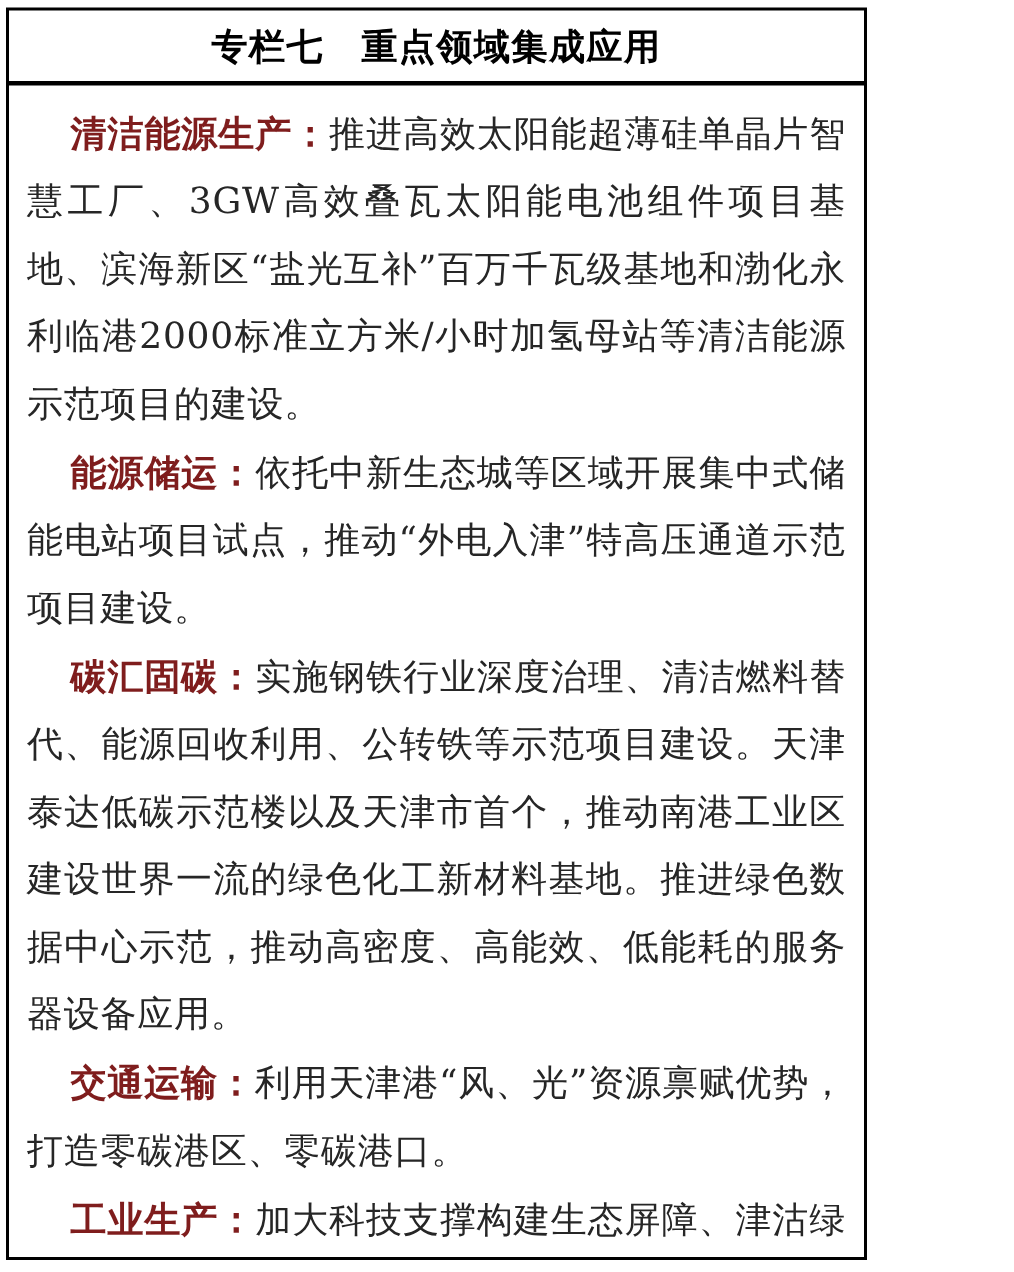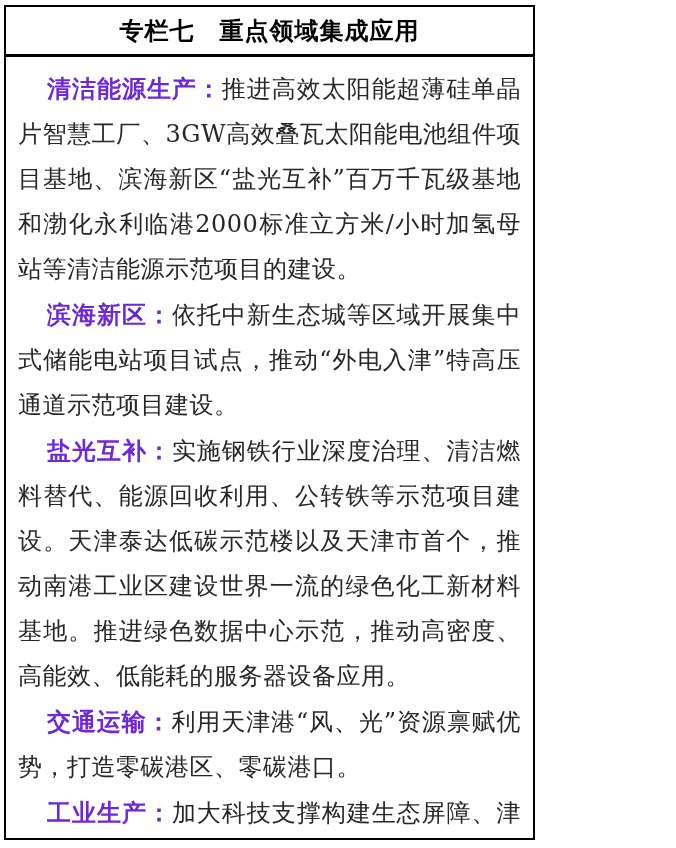--- a/index.html
+++ b/index.html
@@ -11,21 +11,21 @@
     width: 676px;
     height: 848px;
     position: relative;
     overflow: hidden;
     font-family: "DejaVu Serif", "Liberation Serif", serif;
   }
   .panel {
     position: absolute;
     left: 4px;
     top: 5px;
-    width: 531px;
+    width: 574px;
     height: 835px;
     box-sizing: border-box;
     border: 2px solid #000000;
     background: #ffffff;
     overflow: hidden;
   }
   .panel-header {
     height: 50px;
     box-sizing: border-box;
     border-bottom: 3px solid #000000;
@@ -48,30 +48,30 @@
     margin: 0;
     font-size: 24px;
     line-height: 45px;
     color: #262626;
     text-align: justify;
     text-indent: 29px;
     letter-spacing: 0.5px;
   }
   .para .head {
     font-weight: 700;
-    color: #6d28d9;
+    color: #7f1d1d;
   }
 </style>
 </head>
 <body>
 
 <div class="panel">
   <div class="panel-header">
     <div class="panel-title">专栏七　重点领域集成应用</div>
   </div>
   <div class="panel-body">
     <p class="para"><span class="head">清洁能源生产：</span><span>推进高效太阳能超薄硅单晶片智慧工厂、3GW高效叠瓦太阳能电池组件项目基地、滨海新区“盐光互补”百万千瓦级基地和渤化永利临港2000标准立方米/小时加氢母站等清洁能源示范项目的建设。</span></p>
-    <p class="para"><span class="head">滨海新区：</span><span>依托中新生态城等区域开展集中式储能电站项目试点，推动“外电入津”特高压通道示范项目建设。</span></p>
-    <p class="para"><span class="head">盐光互补：</span><span>实施钢铁行业深度治理、清洁燃料替代、能源回收利用、公转铁等示范项目建设。天津泰达低碳示范楼以及天津市首个，推动南港工业区建设世界一流的绿色化工新材料基地。推进绿色数据中心示范，推动高密度、高能效、低能耗的服务器设备应用。</span></p>
+    <p class="para"><span class="head">能源储运：</span><span>依托中新生态城等区域开展集中式储能电站项目试点，推动“外电入津”特高压通道示范项目建设。</span></p>
+    <p class="para"><span class="head">碳汇固碳：</span><span>实施钢铁行业深度治理、清洁燃料替代、能源回收利用、公转铁等示范项目建设。天津泰达低碳示范楼以及天津市首个，推动南港工业区建设世界一流的绿色化工新材料基地。推进绿色数据中心示范，推动高密度、高能效、低能耗的服务器设备应用。</span></p>
     <p class="para"><span class="head">交通运输：</span><span>利用天津港“风、光”资源禀赋优势，打造零碳港区、零碳港口。</span></p>
     <p class="para"><span class="head">工业生产：</span><span>加大科技支撑构建生态屏障、津沽绿谷的力度，提升生态固碳功能。</span></p>
   </div>
 </div>
 
 </body></html>

